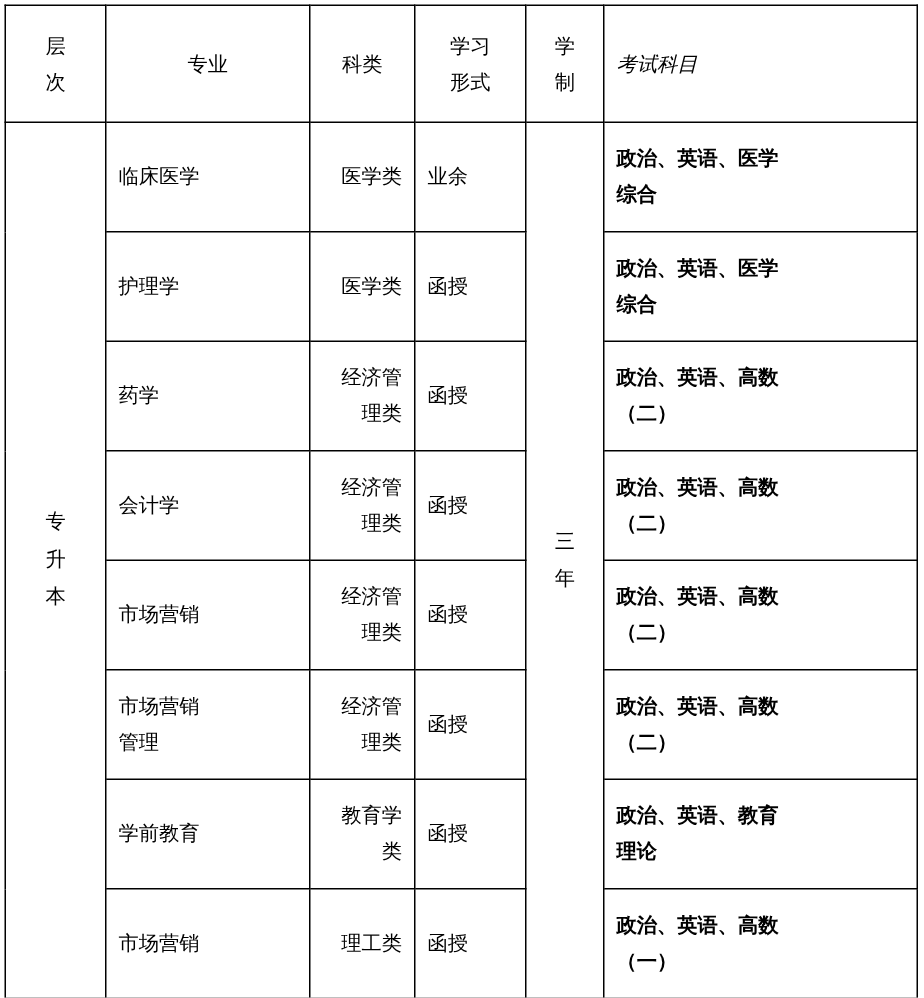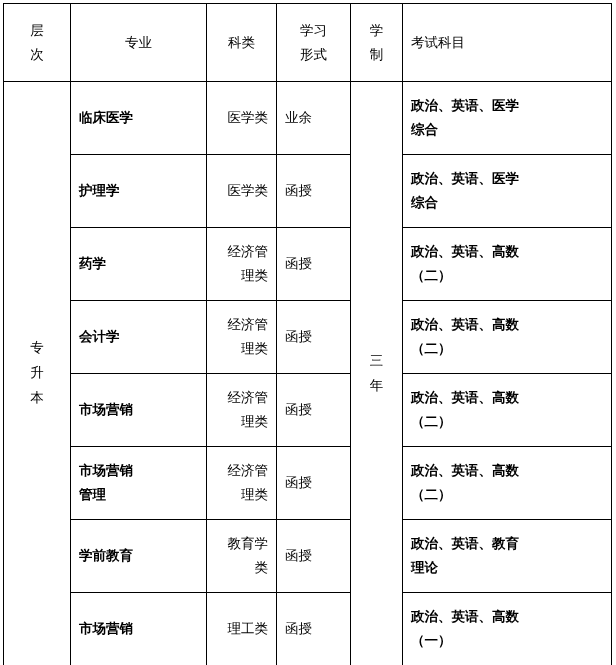--- a/index.html
+++ b/index.html
@@ -63,21 +63,20 @@
   .vtext {
     display: inline-block;
     line-height: 1.85;
     letter-spacing: 0;
   }
   .vtext span { display: block; }
 
   td.major-cell {
     text-align: left;
     padding-left: 24px;
-    font-weight: bold;
   }
   td.category-cell {
     text-align: right;
     padding-left: 14px;
   }
   td.form-cell {
     text-align: left;
   }
   td.years-cell {
     text-align: center;
@@ -126,21 +125,21 @@
             <span class="hdr-line">学习</span>
             <span class="hdr-line">形式</span>
           </span>
         </td>
         <td>
           <span class="hdr-wrap">
             <span class="hdr-line">学</span>
             <span class="hdr-line">制</span>
           </span>
         </td>
-        <td style="text-align:left;">
+        <td style="text-align:left;font-style:italic;">
           <span class="hdr-line">考试科目</span>
         </td>
       </tr>
 
       <tr class="data-row">
         <td class="level-cell" rowspan="8">
           <span class="vtext">
             <span>专</span>
             <span>升</span>
             <span>本</span>

